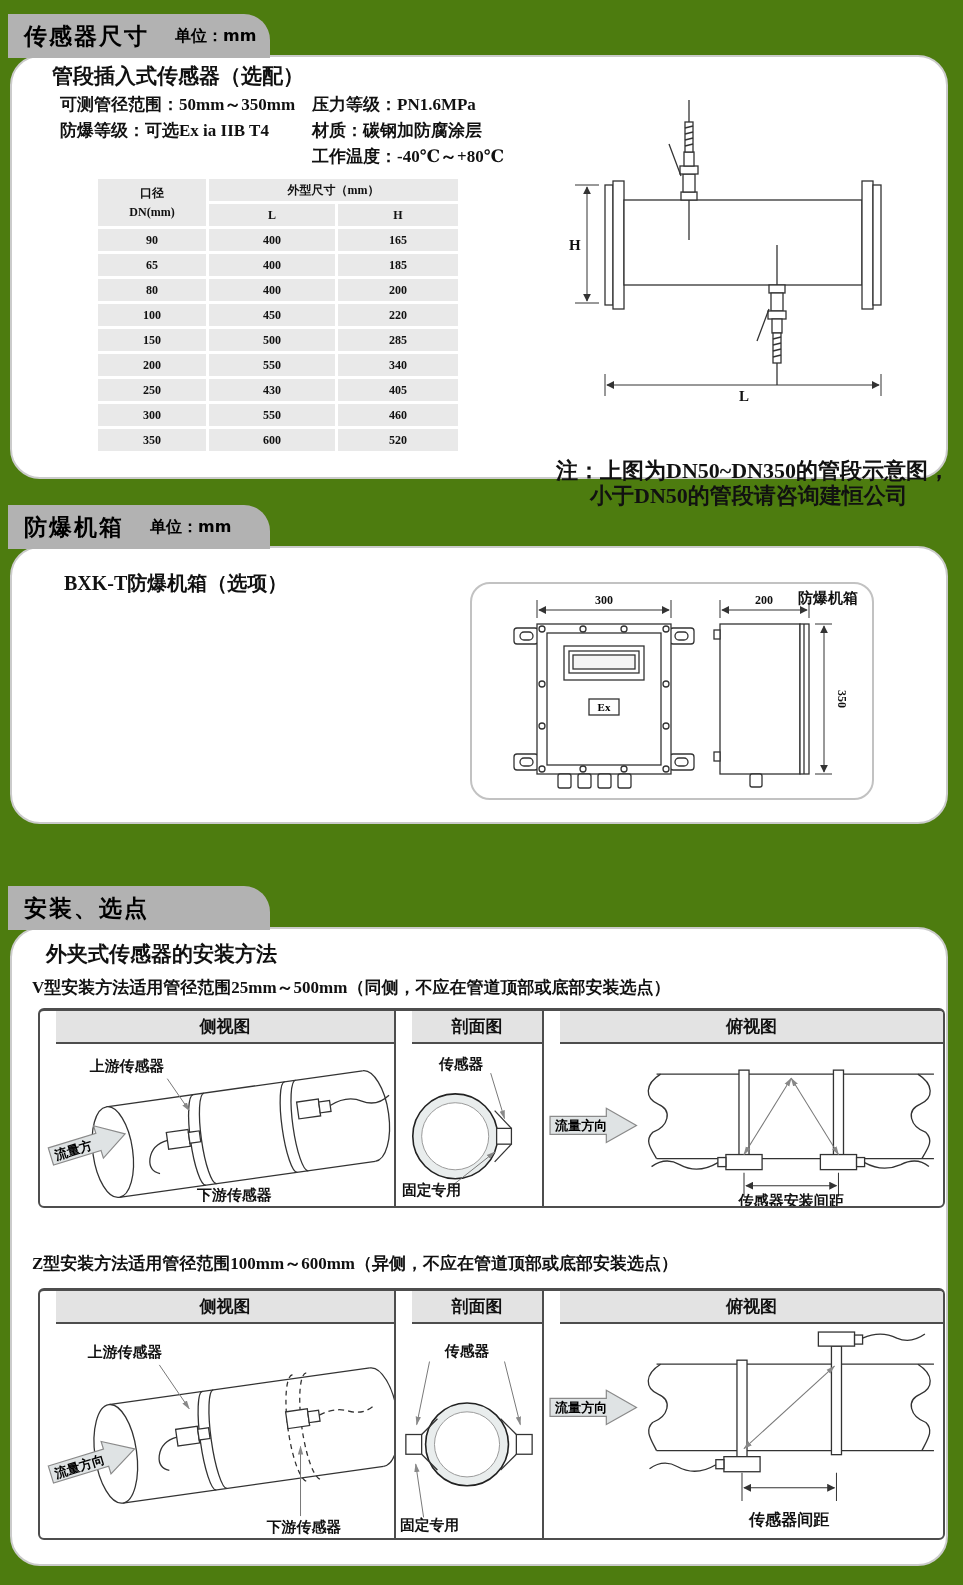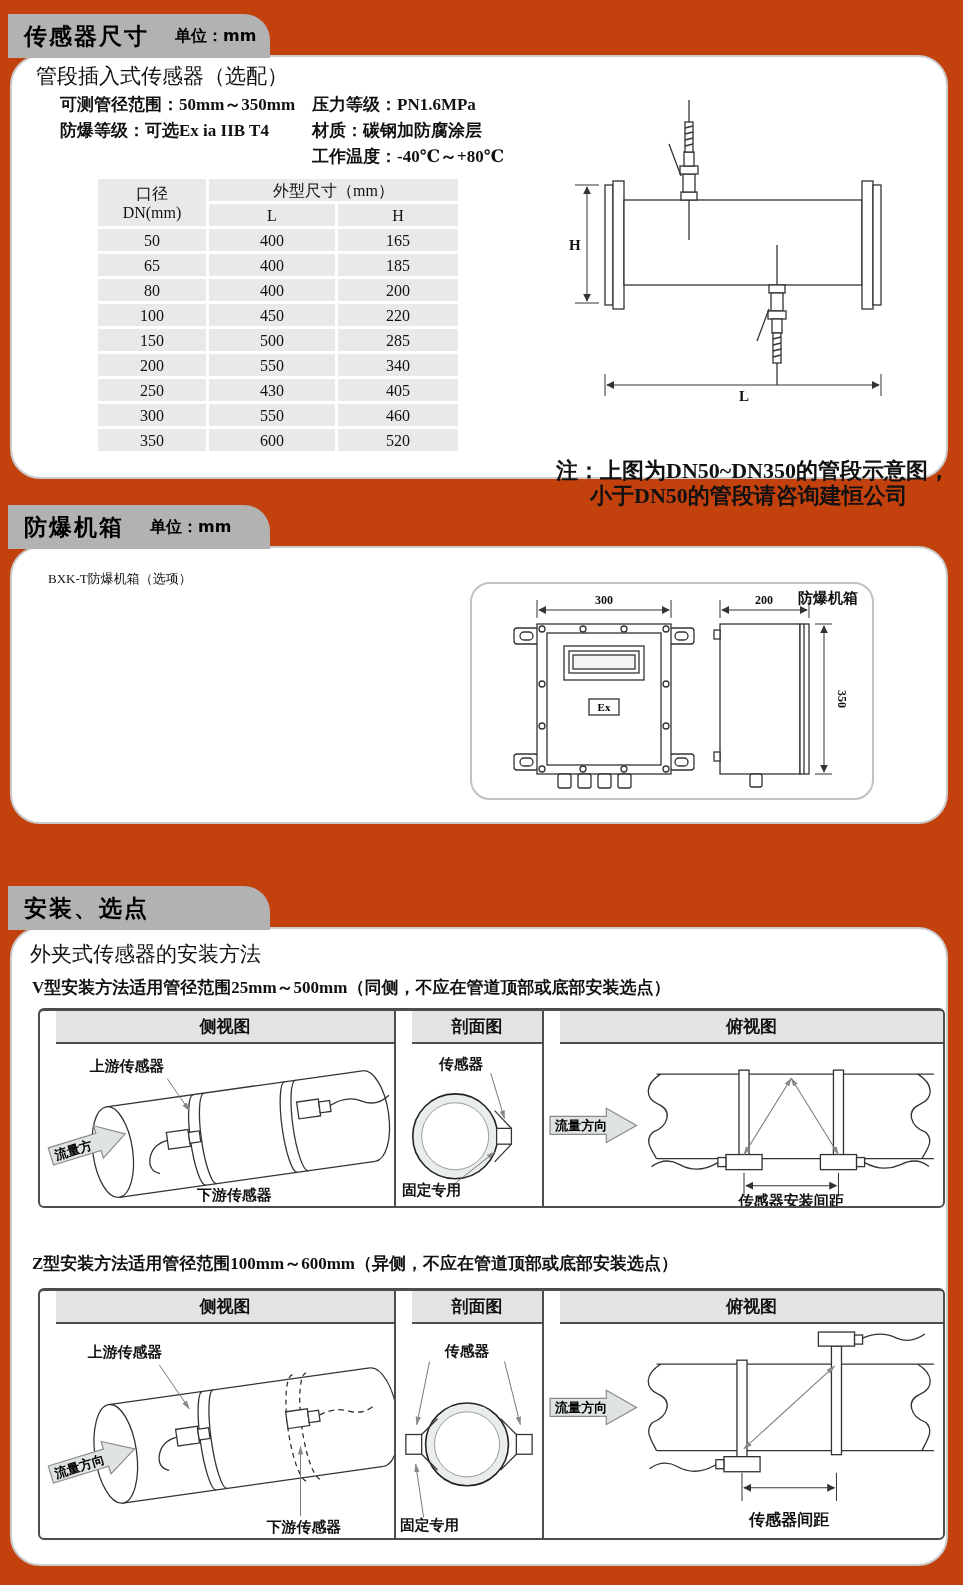--- a/index.html
+++ b/index.html
@@ -1,32 +1,32 @@
 <!DOCTYPE html>
 <html><head>
 <meta charset="utf-8">
 <style>
   html,body{margin:0;padding:0;background:#fff;}
-  .page{position:relative;width:963px;height:1585px;background:#c2410c;overflow:hidden;
+  .page{position:relative;width:963px;height:1585px;background:#4d7c0f;overflow:hidden;
         font-family:"Liberation Serif","DejaVu Serif",serif;color:#111;}
   .abs{position:absolute;}
   
   .tab{position:absolute;left:8px;width:262px;height:44px;background:#b2b2b2;
        border-radius:0 26px 0 0;display:flex;align-items:center;padding-left:16px;
        box-sizing:border-box;z-index:3;font-family:"DejaVu Sans","Liberation Sans",sans-serif;}
   .tab .t{font-size:23px;font-weight:bold;letter-spacing:2px;color:#000;}
   .tab .u{font-size:16px;font-weight:bold;margin-left:26px;color:#000;}
   
   .panel{position:absolute;left:10px;width:938px;border:2px solid #cbcbcb;border-radius:30px;
          box-sizing:border-box;background:#fff;z-index:1;}
-  .sub{position:absolute;font-weight:normal;z-index:2;}
+  .sub{position:absolute;font-weight:bold;z-index:2;margin-left:16px;}
   .spec{position:absolute;font-size:17px;font-weight:bold;line-height:26px;z-index:2;}
   
   table.dims{position:absolute;border-collapse:separate;border-spacing:3px;z-index:2;}
-  table.dims td{background:#e9e9e9;text-align:center;font-weight:normal;font-size:16px;
+  table.dims td{background:#e9e9e9;text-align:center;font-weight:bold;font-size:12px;
                 padding:0 6px;height:22px;line-height:19px;}
   table.dims td.c1{width:96px;} table.dims td.c2{width:114px;} table.dims td.c3{width:108px;}
   
   .note{position:absolute;font-size:22px;font-weight:bold;line-height:25px;z-index:2;margin-top:48px;}
   
   .innerpanel{position:absolute;border:2px solid #c2c2c2;border-radius:20px;background:#fff;
               box-sizing:border-box;z-index:2;}
   .innerlabel{position:absolute;font-size:15px;font-weight:bold;z-index:3;}
   
   .inst{position:absolute;display:grid;grid-template-rows:33px 1fr;background:#fff;
@@ -86,21 +86,21 @@
         <span>口径</span><br>
         <span>DN(mm)</span>
       </td>
       <td colspan="2">外型尺寸（mm）</td>
     </tr>
     <tr>
       <td class="c2">L</td>
       <td class="c3">H</td>
     </tr>
     <tr>
-          <td>50</td>
+          <td>90</td>
           <td>400</td>
           <td>165</td>
         </tr>
     <tr>
           <td>65</td>
           <td>400</td>
           <td>185</td>
         </tr>
     <tr>
           <td>80</td>
@@ -203,21 +203,21 @@
     <div>注：上图为DN50~DN350的管段示意图，</div>
     <div style="padding-left:34px">小于DN50的管段请咨询建恒公司</div>
   </div>
 
   <div class="tab" style="top:505px">
     <span class="t">防爆机箱</span>
     <span class="u">单位：mm</span>
   </div>
   <div class="panel" style="top:546px;height:278px"></div>
 
-  <div class="sub" style="left:48px;top:570px;font-size:13px">BXK-T防爆机箱（选项）</div>
+  <div class="sub" style="left:48px;top:570px;font-size:20px">BXK-T防爆机箱（选项）</div>
 
 
   <div class="innerpanel" style="left:470px;top:582px;width:404px;height:218px">
     <div class="innerlabel" style="right:14px;top:5px">防爆机箱</div>
     <svg width="400" height="214" viewBox="0 0 400 214" style="display:block">
       <g class="ln" stroke-width="1.1">
 
         <g>
           <rect x="42" y="44" width="24" height="16" rx="3" fill="#fff"></rect>
             <rect x="48" y="48" width="13" height="8" rx="4" fill="#fff"></rect>

